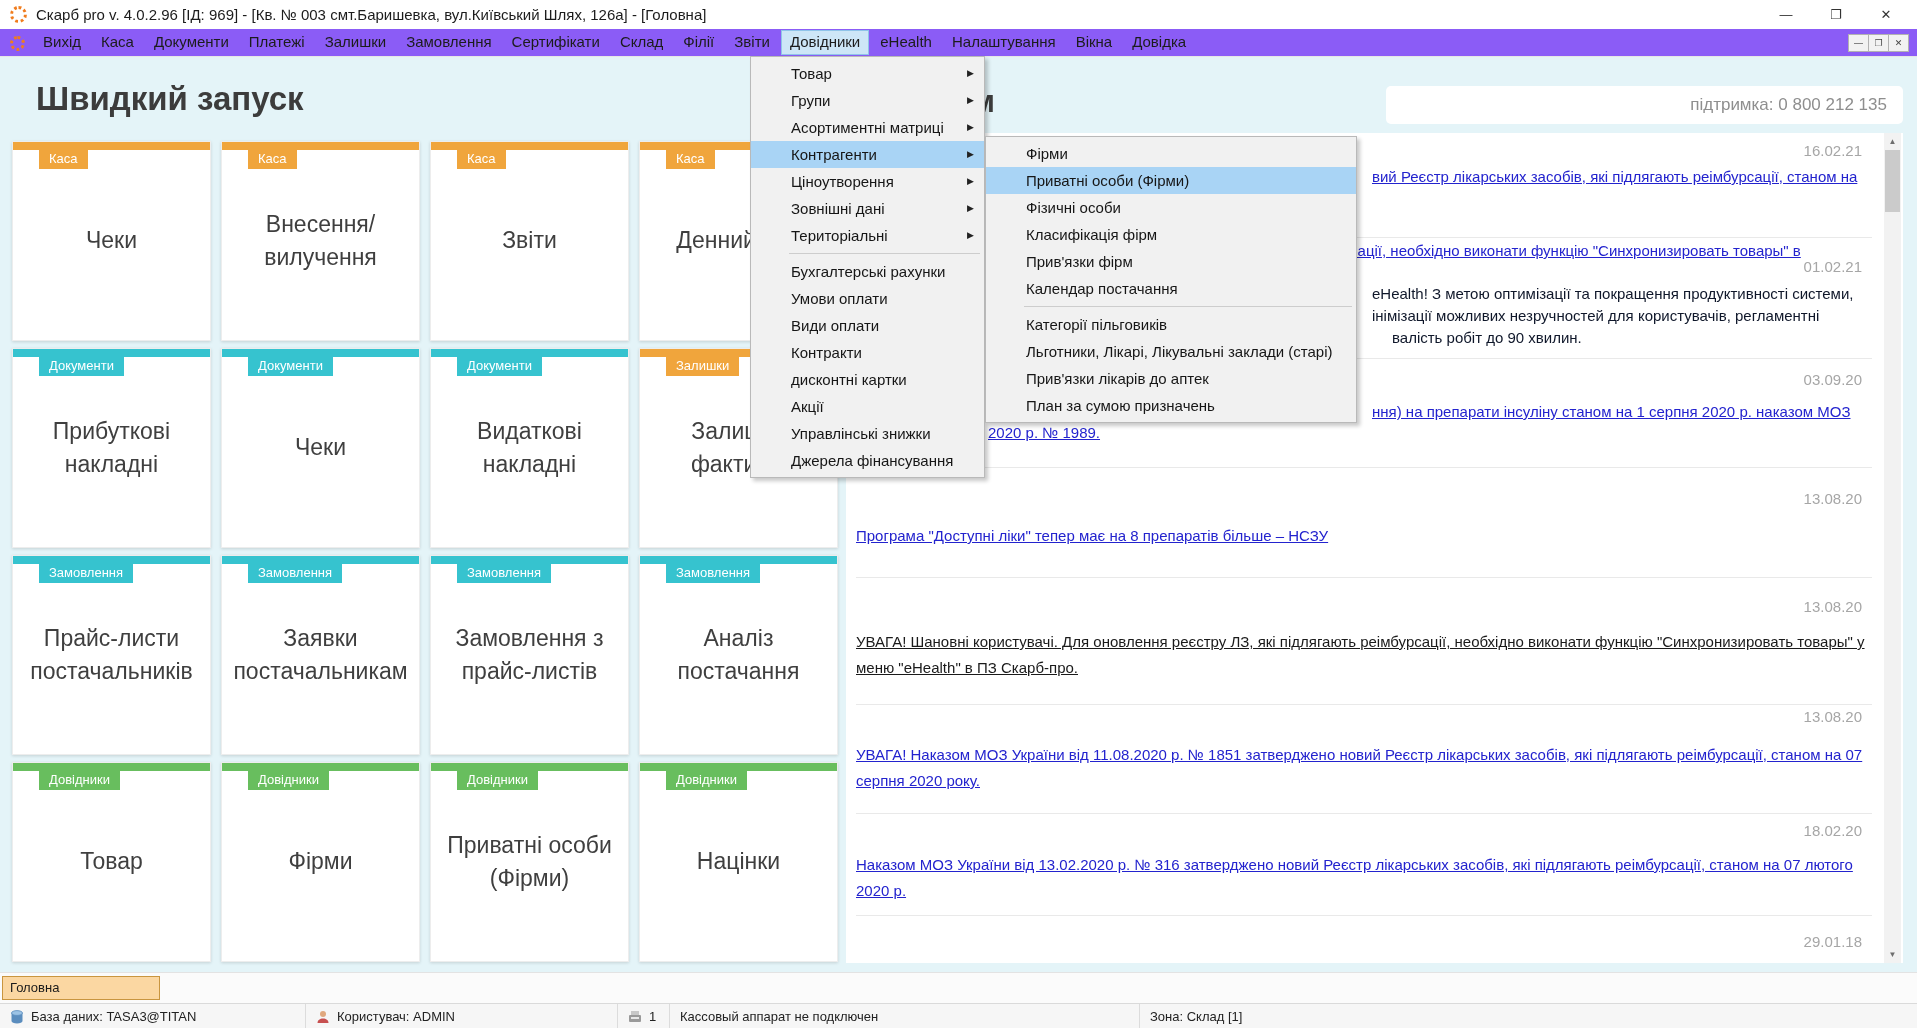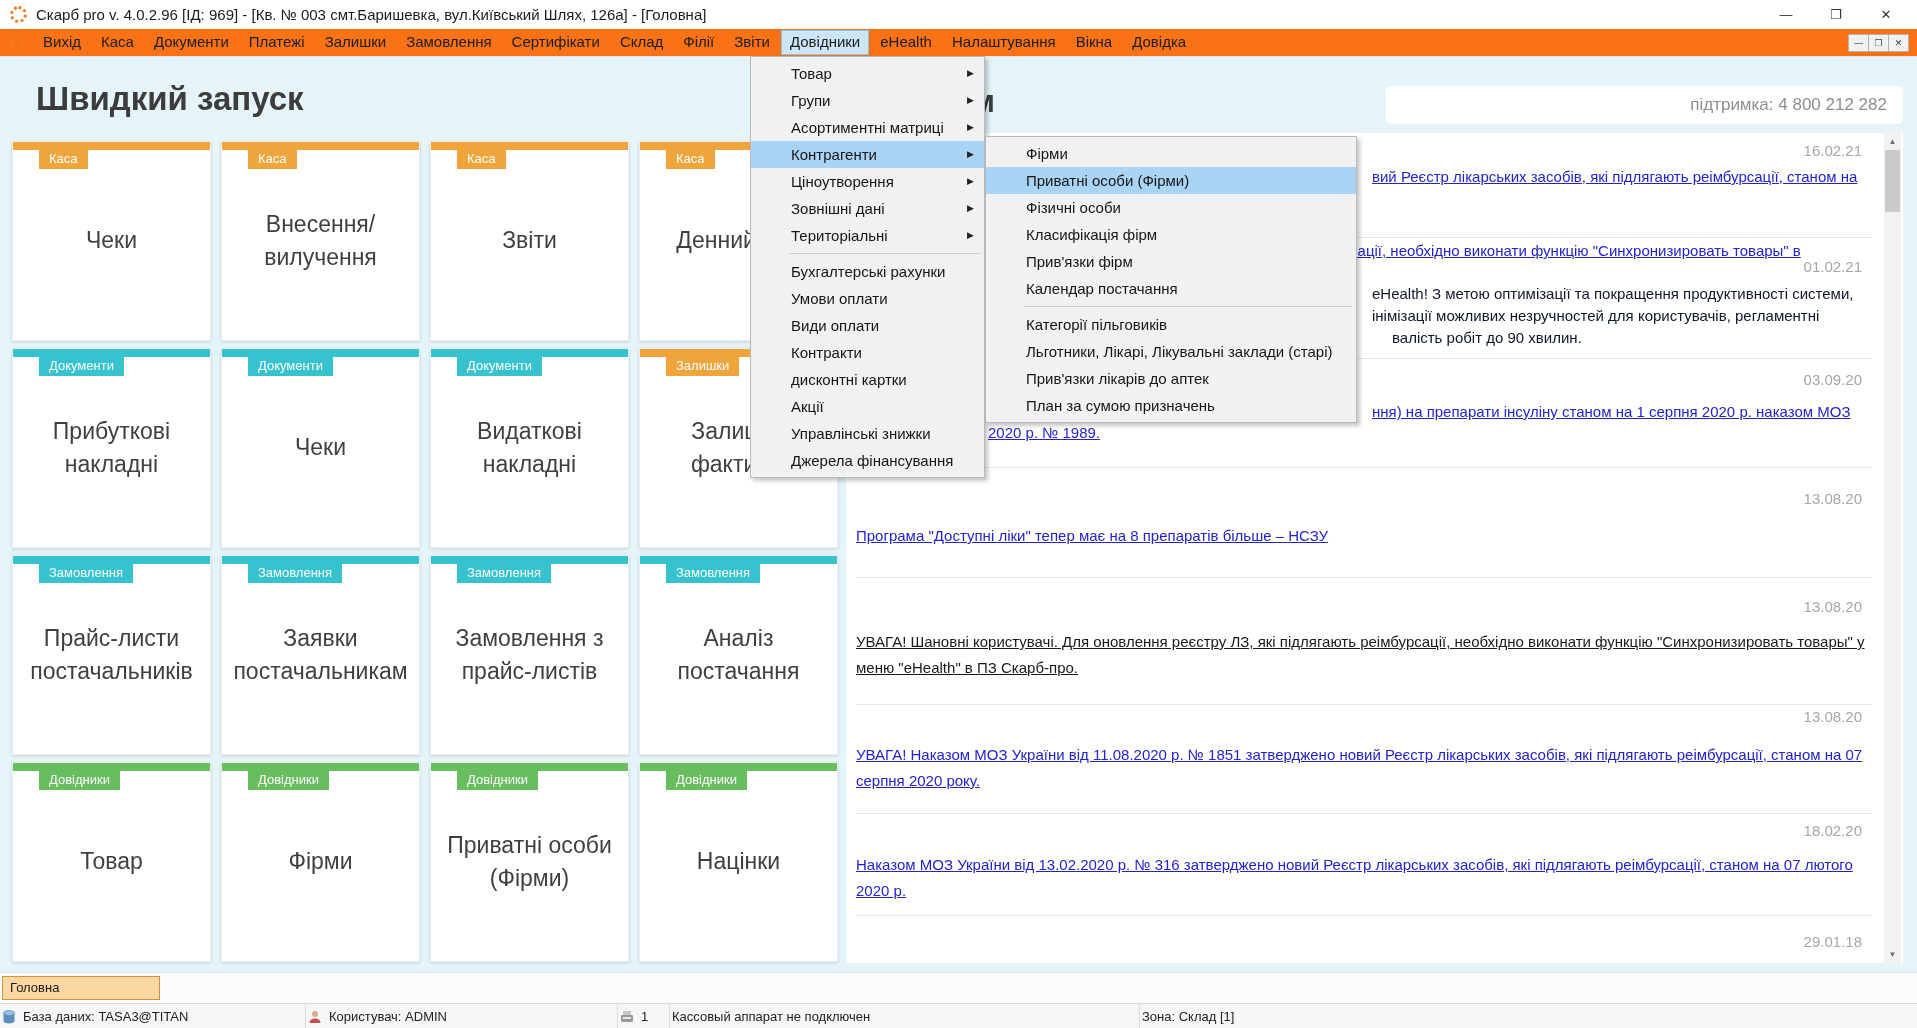--- a/index.html
+++ b/index.html
@@ -7,21 +7,21 @@
   .screen{position:relative;width:1917px;height:1028px;background:#fff;}
 
   
   .titlebar{position:absolute;left:0;top:0;width:100%;height:29px;background:#fff;z-index:10;}
   .app-logo{position:absolute;left:10px;top:6px;width:11px;height:11px;border:3px dotted #F07C1E;border-radius:50%;}
   .title-text{position:absolute;left:36px;top:6px;font-size:15px;color:#1c1c1c;white-space:nowrap;}
   .win-controls{position:absolute;right:6px;top:0;height:29px;display:flex;}
   .win-btn{width:50px;height:29px;display:flex;align-items:center;justify-content:center;font-size:13px;color:#333;}
 
   
-  .menubar{position:absolute;left:0;top:29px;width:100%;height:27px;background:#f97316;border-bottom:1px solid #E6E6E6;z-index:10;}
+  .menubar{position:absolute;left:0;top:29px;width:100%;height:27px;background:#8b5cf6;border-bottom:1px solid #E6E6E6;z-index:10;}
   .app-logo.small{top:7px;width:9px;height:9px;border-width:3px;}
   .menu-items{position:absolute;left:34px;top:1px;height:25px;display:flex;align-items:center;}
   .mitem{padding:2px 8px 4px;font-size:15px;color:#1c1c1c;margin-right:2px;border:1px solid transparent;white-space:nowrap;}
   .mitem.active{background:#CDE6F7;border-color:#8FC4E9;}
   .mdi-controls{position:absolute;right:8px;top:5px;display:flex;border:1px solid #B2B2B2;}
   .mdi-btn{width:19px;height:16px;background:#F2F2F2;border-right:1px solid #B2B2B2;font-size:9px;display:flex;align-items:center;justify-content:center;color:#444;}
   .mdi-btn:last-child{border-right:none;}
 
   
   .content-bg{position:absolute;left:0;top:56px;width:100%;height:916px;background:#E4F4F8;}
@@ -62,21 +62,21 @@
   .menu-item.hl{background:#A9D4F5;}
   .menu-arrow{position:absolute;right:10px;top:0;font-size:9px;line-height:27px;color:#222;}
   .menu-sep{height:1px;background:#CDCDCD;margin:4px 4px 4px 38px;}
 
   
   .tabbar{position:absolute;left:0;top:972px;width:100%;height:31px;background:#FBFBFB;border-top:1px solid #E3E3E3;z-index:4;}
   .tab{position:absolute;left:2px;top:3px;width:158px;height:24px;background:#FBD7A2;border:1px solid #C9953F;
     font-size:13px;color:#1a1a1a;line-height:22px;padding-left:7px;box-sizing:border-box;}
   .statusbar{position:absolute;left:0;top:1003px;width:100%;height:25px;background:#F6F6F6;border-top:1px solid #DADADA;
     display:flex;align-items:center;font-size:13px;color:#222;z-index:4;}
-  .sb-sec{display:flex;align-items:center;height:100%;padding:0 2px;border-right:1px solid #DCDCDC;box-sizing:border-box;}
+  .sb-sec{display:flex;align-items:center;height:100%;padding:0 10px;border-right:1px solid #DCDCDC;box-sizing:border-box;}
   .sb-sec:last-child{border-right:none;}
   .sb-sec svg{margin-right:7px;flex:none;}
 </style>
 </head>
 <body>
 
 <div class="screen">
 
   <div class="titlebar">
     <div class="app-logo"></div>
@@ -111,21 +111,21 @@
       <div class="mdi-btn">—</div>
       <div class="mdi-btn">❐</div>
       <div class="mdi-btn">✕</div>
     </div>
   </div>
 
   <div class="content-bg"></div>
 
   <div class="page-title">Швидкий запуск</div>
   <div class="heading-frag">м</div>
-  <div class="support-box">підтримка: 4 800 212 282</div>
+  <div class="support-box">підтримка: 0 800 212 135</div>
 
   <div id="tiles">
       <div class="tile" style="left: 12px; top: 141px; width: 199px; height: 200px;">
         <div class="tile-strip" style="background: rgb(240, 165, 60);"></div>
         <div class="tile-tag" style="background: rgb(240, 165, 60);">Каса</div>
         <div class="tile-label">Чеки</div>
       </div>
       <div class="tile" style="left: 221px; top: 141px; width: 199px; height: 200px;">
         <div class="tile-strip" style="background: rgb(240, 165, 60);"></div>
         <div class="tile-tag" style="background: rgb(240, 165, 60);">Каса</div>

